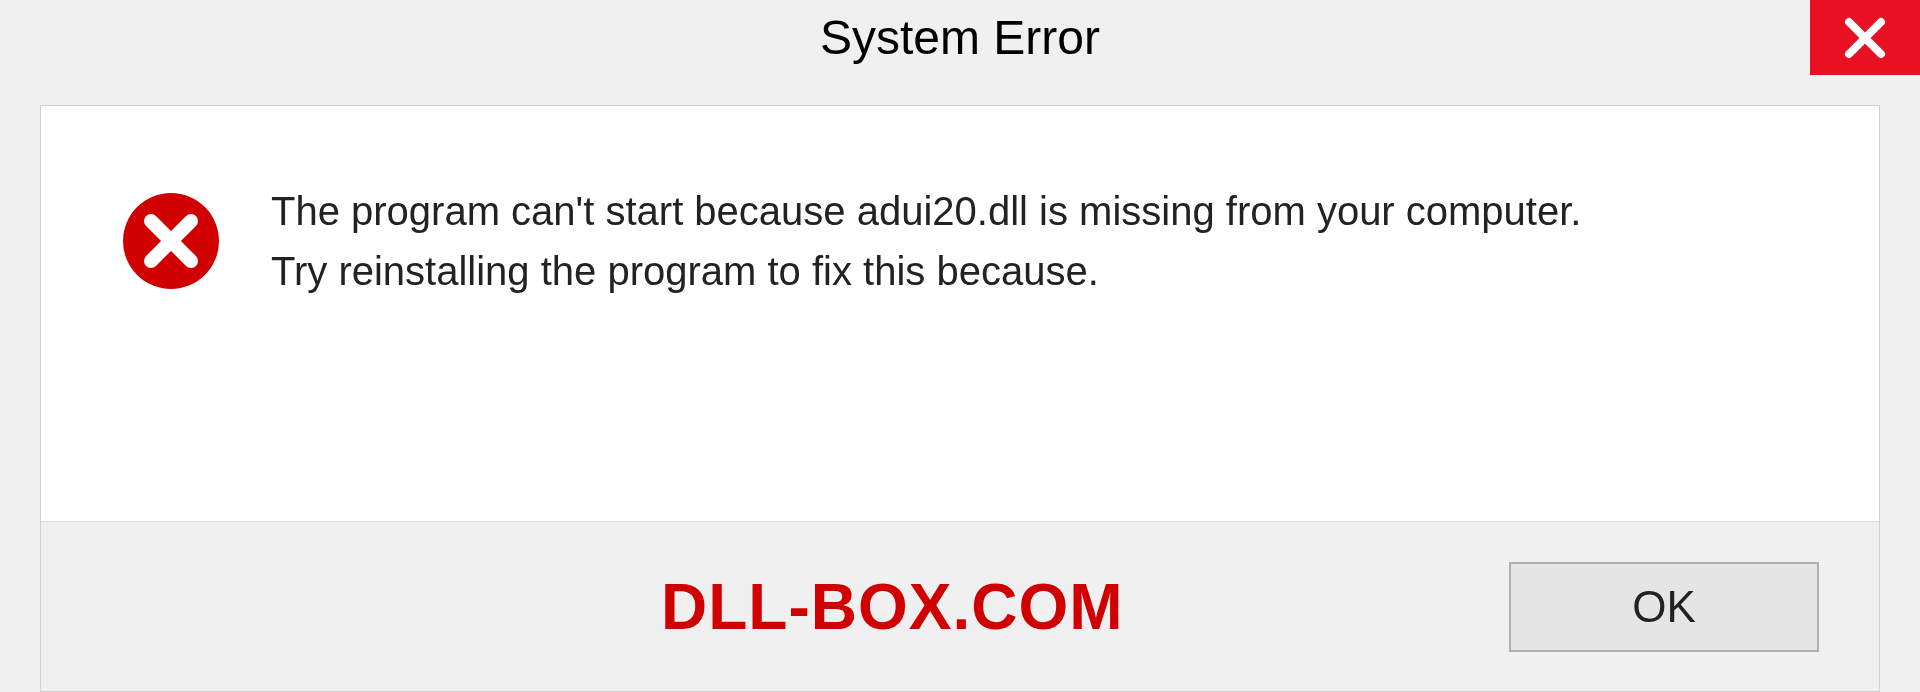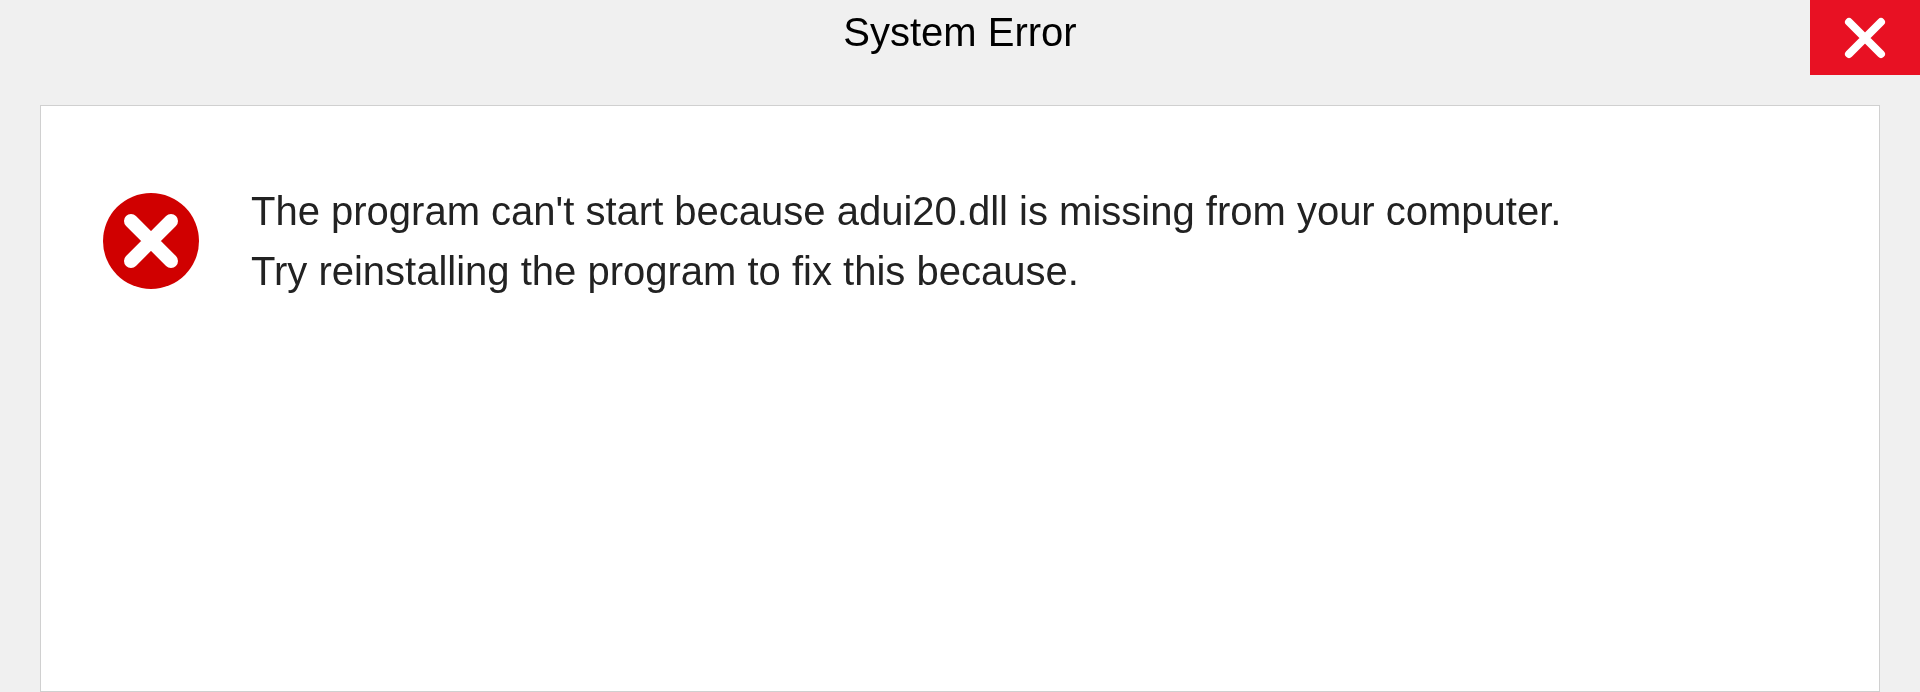--- a/index.html
+++ b/index.html
@@ -24,21 +24,21 @@
     }
     .titlebar {
       height: 95px;
       display: flex;
       align-items: flex-start;
       justify-content: center;
       position: relative;
       padding-top: 10px;
     }
     .title-text {
-      font-size: 40px;
+      font-size: 48px;
       font-weight: 400;
       color: #000;
       text-align: right;
     }
     .close-btn {
       position: absolute;
       top: 0;
       right: 0;
       width: 110px;
       height: 75px;
@@ -56,21 +56,21 @@
       margin: 10px 40px 0 40px;
       background: #ffffff;
       border: 1px solid #d0d0d0;
       flex: 1;
       display: flex;
       flex-direction: column;
     }
     .message-row {
       display: flex;
       align-items: flex-start;
-      padding: 75px 60px 40px 60px;
+      padding: 75px 60px 40px 80px;
       gap: 50px;
       flex: 1;
     }
     .error-icon {
       flex-shrink: 0;
       width: 100px;
       height: 100px;
       margin-top: 10px;
     }
     .message-text {
@@ -137,14 +137,18 @@
           <circle cx="50" cy="50" r="48" fill="#d00000"></circle>
           <path d="M30 30 L70 70 M70 30 L30 70" stroke="#ffffff" stroke-width="14" stroke-linecap="round" fill="none"></path>
         </svg>
       </div>
       <div class="message-text">
         <span class="line1">The program can't start because adui20.dll is missing from your computer.</span>
         <span class="line2">Try reinstalling the program to fix this because.</span>
       </div>
     </div>
 
+    <div class="footer-row">
+      <div class="watermark">DLL-BOX.COM</div>
+      <button class="ok-btn">OK</button>
+    </div>
   </div>
 </div>
 
 </body></html>

